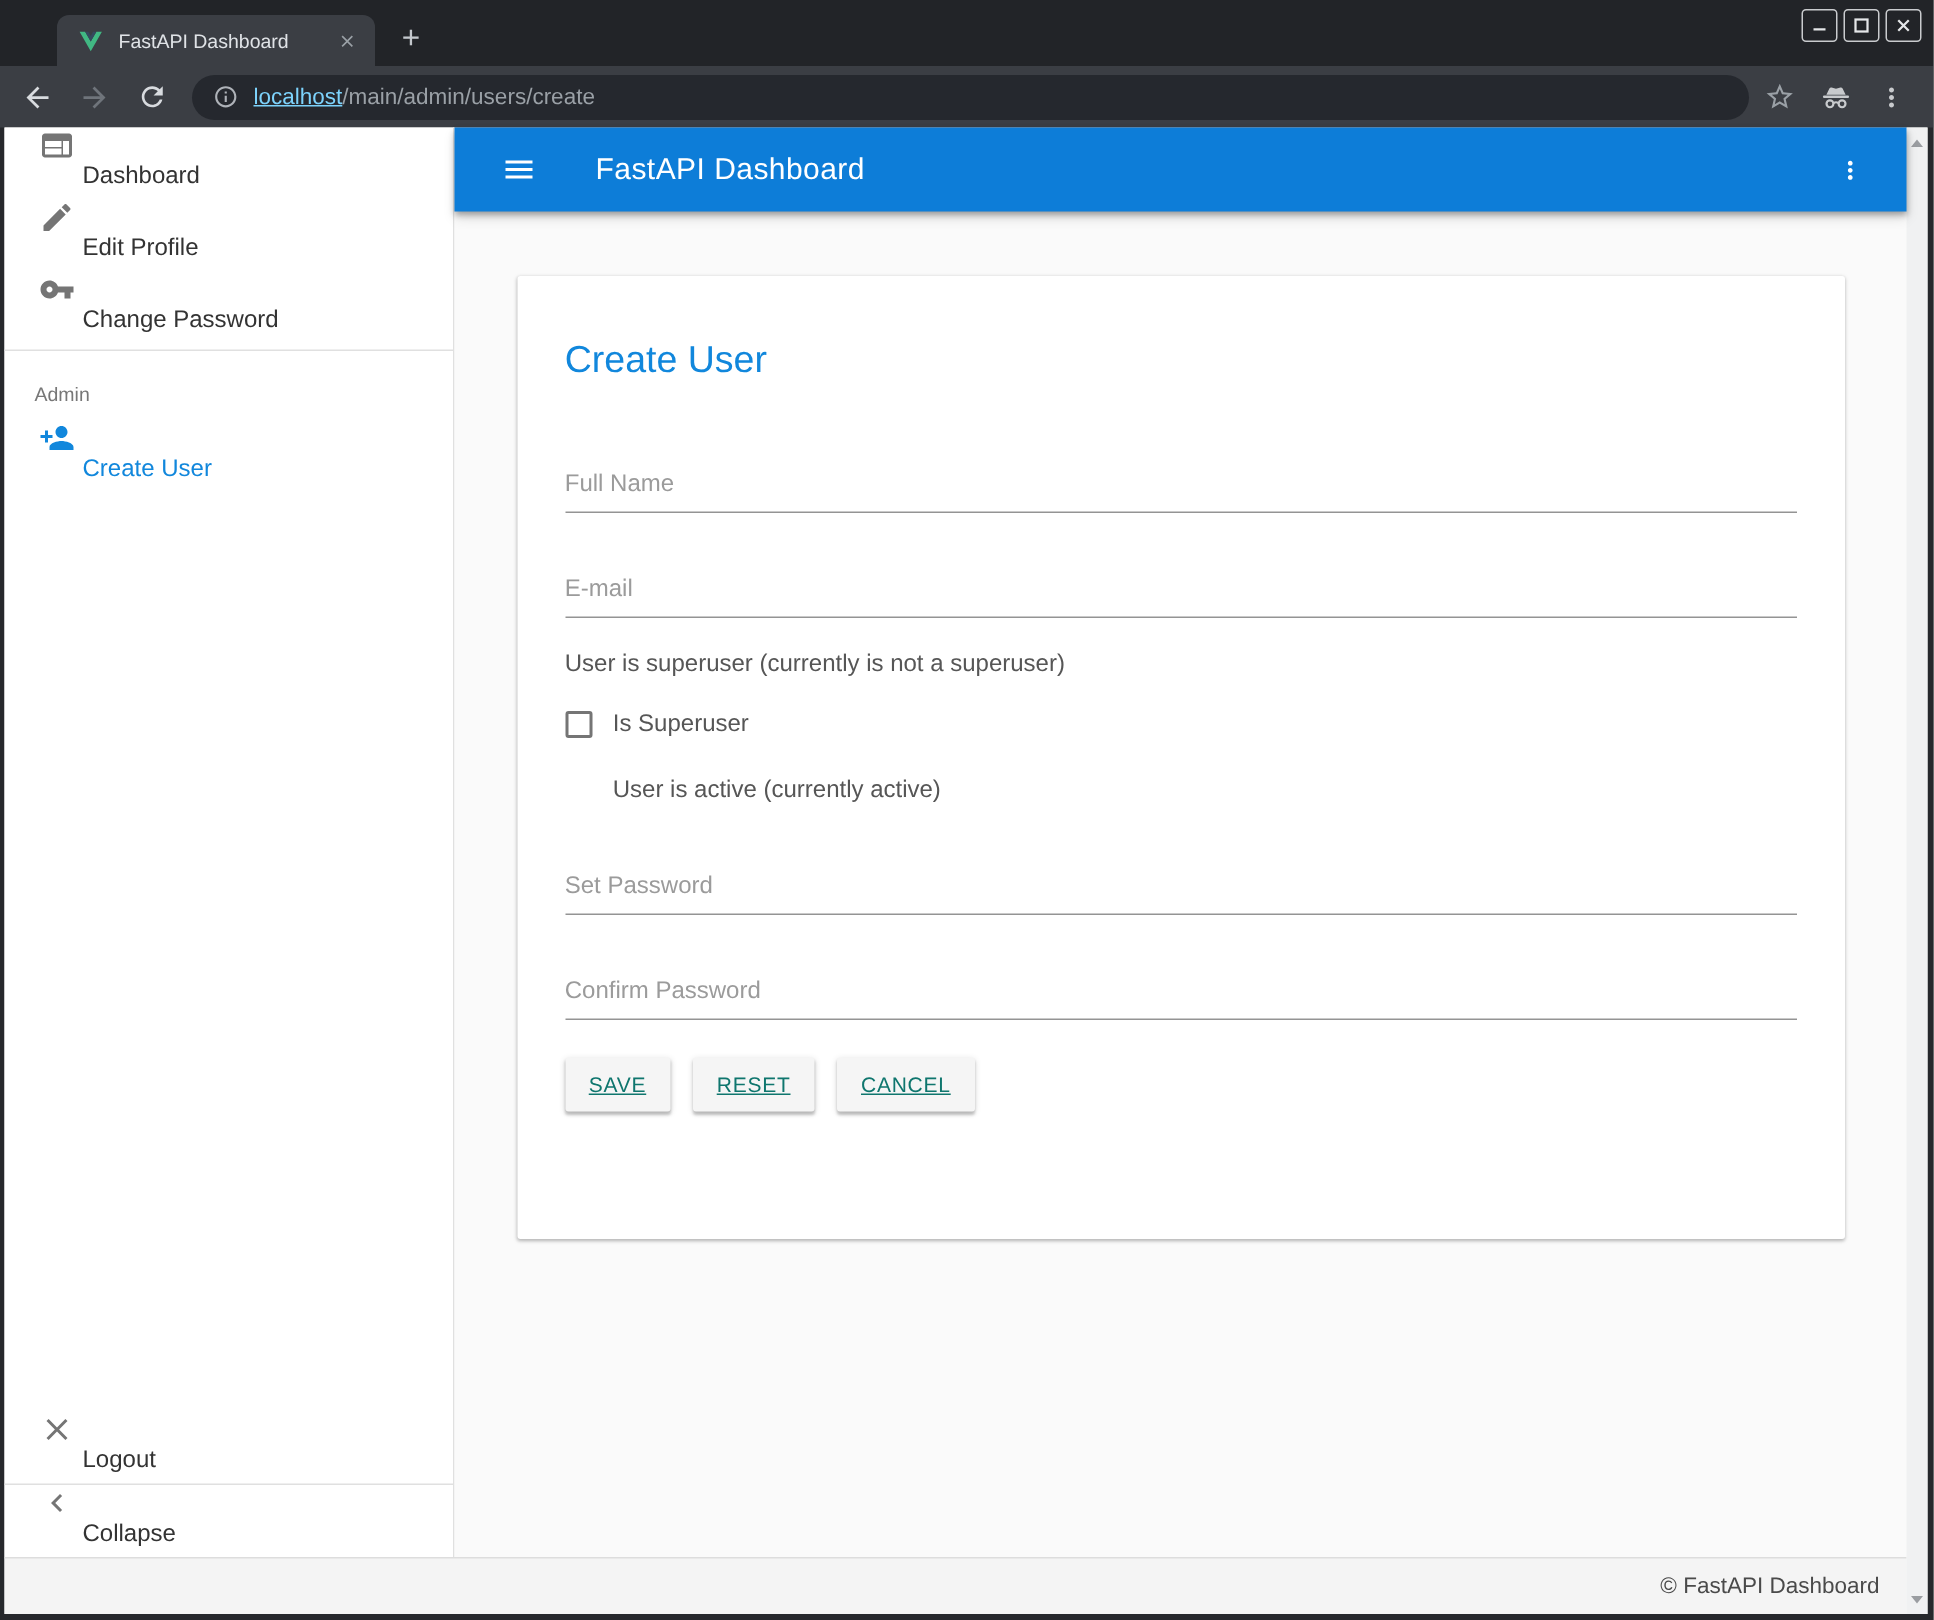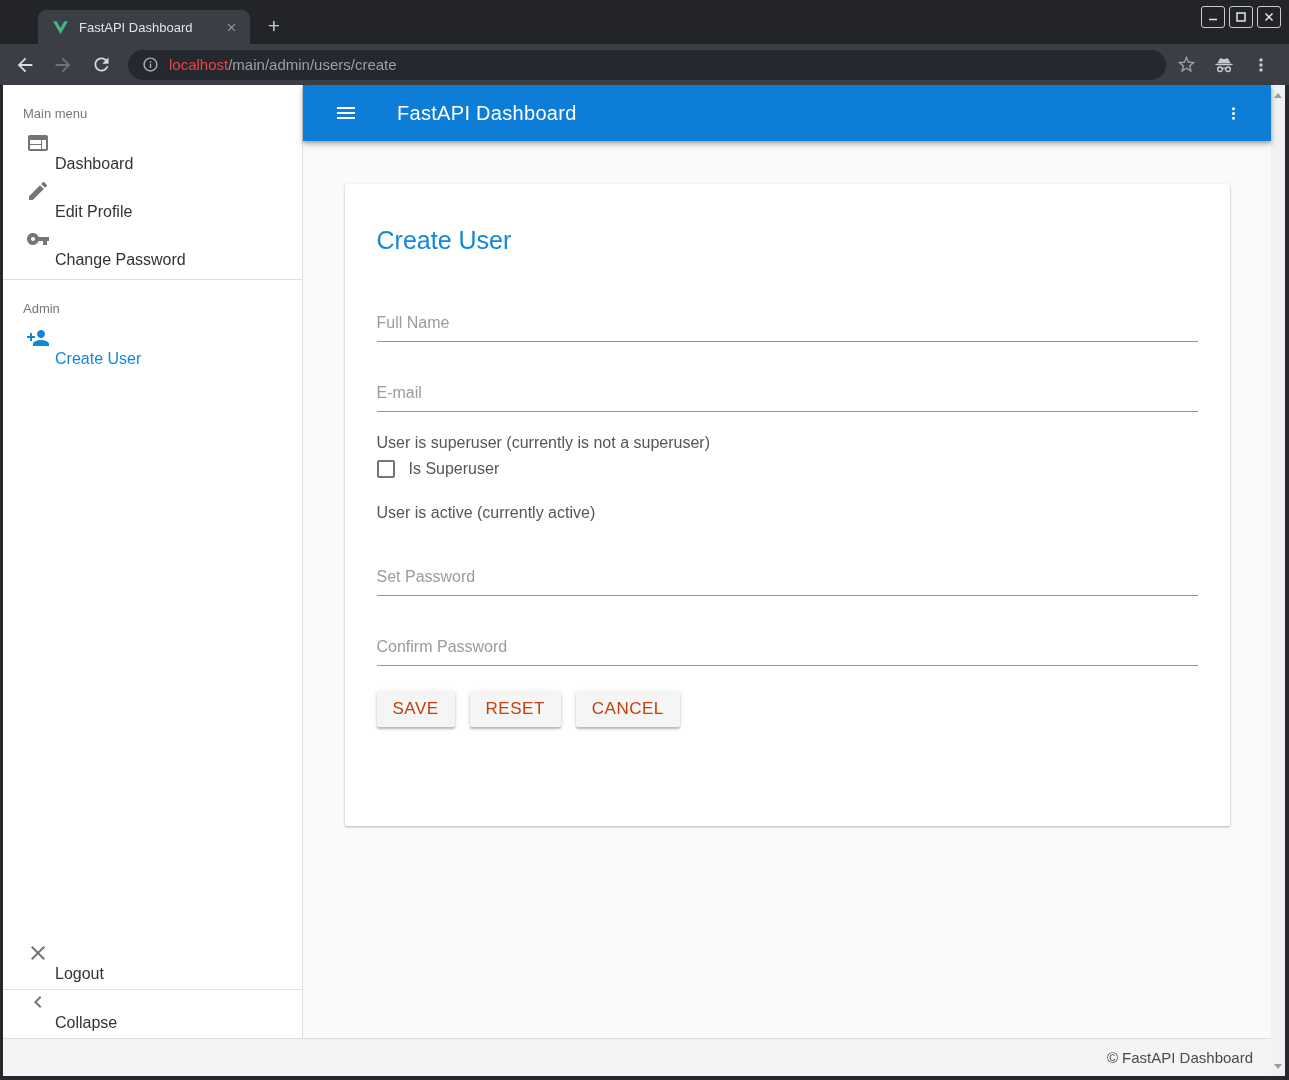--- a/index.html
+++ b/index.html
@@ -17,21 +17,21 @@
   .win-controls { position:absolute; right:8px; top:6px; display:flex; gap:4px; }
   .win-btn { width:24px; height:22px; border:1px solid #c9cbce; border-radius:3px; display:flex;
              align-items:center; justify-content:center; background:transparent; }
 
   .toolbar { position:absolute; top:44px; left:0; right:0; height:41px; background:#3b3e44;
              display:flex; align-items:center; padding:0 12px; }
   .nav-btn { width:26px; height:26px; display:flex; align-items:center; justify-content:center; margin-right:12px; }
   .omnibox { flex:1; height:30px; background:#25282e; border-radius:15px; display:flex; align-items:center;
              padding:0 14px; margin:0 10px 0 2px; }
   .url { font-size:15px; margin-left:10px; white-space:nowrap; }
-  .url .host { color:#ef4444; }
+  .url .host { color:#7dd3fc;text-decoration:underline; }
   .url .path { color:#9aa0a6; }
   .tool-icons { display:flex; align-items:center; gap:16px; margin-right:6px; }
 
   
   .page { position:absolute; top:85px; left:3px; right:4px; bottom:4px; background:#fafafa; }
 
   
   .sidebar { position:absolute; left:0; top:0; bottom:38px; width:300px; background:#fff;
              border-right:1px solid #e0e0e0; display:flex; flex-direction:column; }
   .side-header { font-size:13px; color:#777; padding:21px 0 10px 20px; }
@@ -57,30 +57,30 @@
   .card h1 { padding-top:42px; font-size:25px; font-weight:500; color:#1187dc; }
   .field { margin-top:59px; }
   .field input { width:100%; border:none; outline:none; border-bottom:1px solid #949494;
                  font-size:16px; padding:0 0 9px 0; background:transparent; color:#212121;
                  font-family:"Liberation Sans", sans-serif; }
   .field input::placeholder { color:#9b9b9b; opacity:1; }
   .field.f2 { margin-top:42px; }
   .field.f3 { margin-top:46px; }
   .field.f4 { margin-top:42px; }
   .hint { margin-top:22px; font-size:16px; color:#565656; }
-  .hint.h2 { margin-top:26px; }
-  .check-row { margin-top:8px; display:flex; align-items:center; }
+  .hint.h2 { margin-top:26px;margin-left:32px; }
+  .check-row { margin-top:22px; display:flex; align-items:center; }
   .checkbox { width:18px; height:18px; border-radius:2px; display:flex; align-items:center; justify-content:center; }
   .checkbox.unchecked { border:2px solid #757575; background:#fff; }
   .checkbox.checked { background:#5fa3ec; }
   .check-row .clabel { margin-left:14px; font-size:16px; color:#565656; }
   .btn-row { margin-top:25px; display:flex; }
   .btn { height:36px; padding:0 16px; margin-right:15px; background:#f5f5f5; border:none; border-radius:2px;
-         font-family:"Liberation Sans", sans-serif; font-size:17px; font-weight:500; color:#c2410c;
-         letter-spacing:.5px; box-shadow:0 2px 2px rgba(0,0,0,.22), 0 1px 5px rgba(0,0,0,.12); cursor:pointer; }
+         font-family:"Liberation Sans", sans-serif; font-size:14px; font-weight:500; color:#0f766e;
+         letter-spacing:.5px; box-shadow:0 2px 2px rgba(0,0,0,.22), 0 1px 5px rgba(0,0,0,.12); cursor:pointer;text-decoration:underline; }
 
   
   .footer { position:absolute; left:0; right:14px; bottom:0; height:38px; background:#f4f4f4;
             border-top:1px solid #ddd; display:flex; align-items:center; justify-content:flex-end;
             padding-right:18px; }
   .footer span { font-size:15px; color:#4a4a4a;text-align:center; }
 
   
   .scrollbar { position:absolute; right:0; top:0; bottom:0; width:14px; background:#f0f1f2; }
   .sb-arrow { position:absolute; left:0; width:14px; height:16px; display:flex; align-items:center; justify-content:center; }
@@ -171,21 +171,20 @@
         <svg width="20" height="20" viewBox="0 0 24 24">
             <path fill="#c8cacd" d="M12 8c1.1 0 2-.9 2-2s-.9-2-2-2-2 .9-2 2 .9 2 2 2zm0 2c-1.1 0-2 .9-2 2s.9 2 2 2 2-.9 2-2-.9-2-2-2zm0 6c-1.1 0-2 .9-2 2s.9 2 2 2 2-.9 2-2-.9-2-2-2z"></path>
           </svg>
       </span>
     </div>
   </div>
 
   <div class="page">
 
     <aside class="sidebar">
-      <div class="side-header">Main menu</div>
 
       <div class="side-item">
         <span class="ico">
           <svg width="24" height="24" viewBox="0 0 24 24">
               <path fill="#757575" d="M20 4H4c-1.1 0-1.99.9-1.99 2L2 18c0 1.1.9 2 2 2h16c1.1 0 2-.9 2-2V6c0-1.1-.9-2-2-2zm-5 14H4v-4h11v4zm0-5H4V9h11v4zm5 5h-4V9h4v9z"></path>
             </svg>
         </span>
         <span class="lbl">Dashboard</span>
       </div>
 

